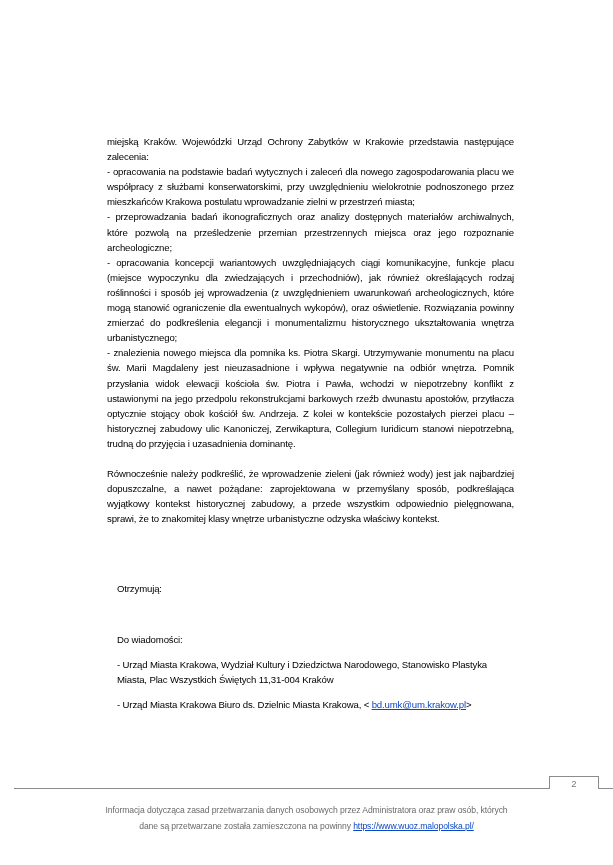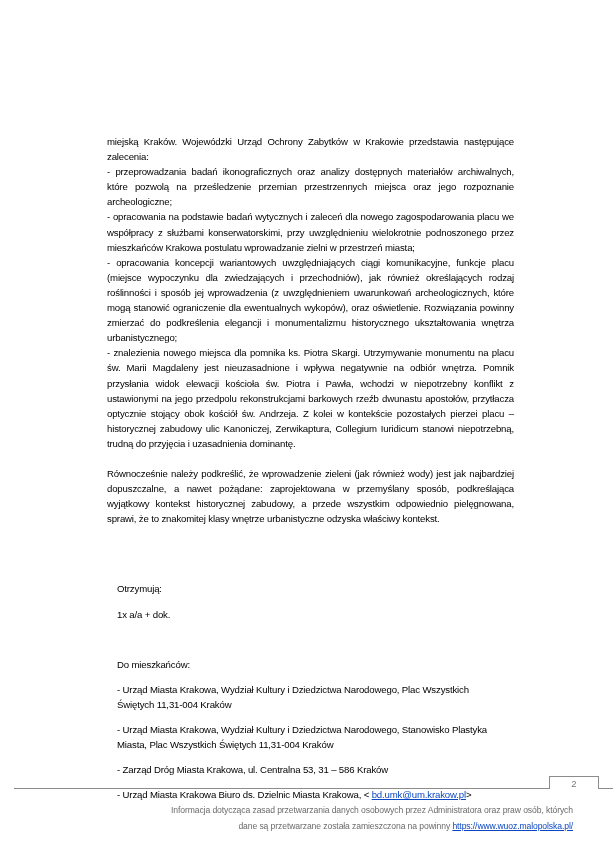--- a/index.html
+++ b/index.html
@@ -70,51 +70,48 @@
     top: 788px;
     width: 47px;
     height: 2px;
     background: #ffffff;
   }
   .footer-note {
     position: absolute;
     left: 40px;
     width: 533px;
     top: 802px;
-    text-align: right;
+    text-align: center;
     font-size: 8.6px;
     line-height: 16px;
     color: #6b6b6b;
     letter-spacing: -0.1px;
   }
   .footer-note a.link {
     color: #0b47c2;
   }
 </style>
 </head>
 <body>
 
 <div class="page-body">
   <p class="para">miejską Kraków. Wojewódzki Urząd Ochrony Zabytków w Krakowie przedstawia następujące zalecenia:</p>
+  <p class="para">- opracowania na podstawie badań wytycznych i zaleceń dla nowego zagospodarowania placu we współpracy z służbami konserwatorskimi, przy uwzględnieniu wielokrotnie podnoszonego przez mieszkańców Krakowa postulatu wprowadzanie zielni w przestrzeń miasta;</p>
   <p class="para">- przeprowadzania badań ikonograficznych oraz analizy dostępnych materiałów archiwalnych, które pozwolą na prześledzenie przemian przestrzennych miejsca oraz jego rozpoznanie archeologiczne;</p>
-  <p class="para">- opracowania na podstawie badań wytycznych i zaleceń dla nowego zagospodarowania placu we współpracy z służbami konserwatorskimi, przy uwzględnieniu wielokrotnie podnoszonego przez mieszkańców Krakowa postulatu wprowadzanie zielni w przestrzeń miasta;</p>
   <p class="para"> - opracowania koncepcji wariantowych uwzględniających ciągi komunikacyjne, funkcje placu (miejsce wypoczynku dla zwiedzających i przechodniów), jak również określających rodzaj roślinności i sposób jej wprowadzenia (z uwzględnieniem uwarunkowań archeologicznych, które mogą stanowić ograniczenie dla ewentualnych wykopów), oraz oświetlenie. Rozwiązania powinny zmierzać do podkreślenia elegancji i monumentalizmu historycznego ukształtowania wnętrza urbanistycznego;</p>
   <p class="para">- znalezienia nowego miejsca dla pomnika ks. Piotra Skargi. Utrzymywanie monumentu na placu św. Marii Magdaleny jest nieuzasadnione i wpływa negatywnie na odbiór wnętrza. Pomnik przysłania widok elewacji kościoła św. Piotra i Pawła, wchodzi w niepotrzebny konflikt z ustawionymi na jego przedpolu rekonstrukcjami barkowych rzeźb dwunastu apostołów, przytłacza optycznie stojący obok kościół św. Andrzeja. Z kolei w kontekście pozostałych pierzei placu – historycznej zabudowy ulic Kanoniczej, Zerwikaptura, Collegium Iuridicum stanowi niepotrzebną, trudną do przyjęcia i uzasadnienia dominantę.</p>
   <div class="para-gap"></div>
   <p class="para">Równocześnie należy podkreślić, że wprowadzenie zieleni (jak również wody) jest jak najbardziej dopuszczalne, a nawet pożądane: zaprojektowana w przemyślany sposób, podkreślająca wyjątkowy kontekst historycznej zabudowy, a przede wszystkim odpowiednio pielęgnowana, sprawi, że to znakomitej klasy wnętrze urbanistyczne odzyska właściwy kontekst.</p>
   <div class="para-gap-large"></div>
 
   <p class="list-line">Otrzymują:</p>
-  <p class="list-line">1x a/a + dok.</p>
   <div class="para-gap"></div>
 
-  <p class="list-line">Do mieszkańców:</p>
-  <p class="list-line">- Urząd Miasta Krakowa, Wydział Kultury i Dziedzictwa Narodowego, Plac Wszystkich Świętych 11,31-004 Kraków</p>
+  <p class="list-line">Do wiadomości:</p>
   <p class="list-line">- Urząd Miasta Krakowa, Wydział Kultury i Dziedzictwa Narodowego, Stanowisko Plastyka Miasta, Plac Wszystkich Świętych 11,31-004 Kraków</p>
-  <p class="list-line">- Zarząd Dróg Miasta Krakowa, ul. Centralna 53, 31 – 586 Kraków</p>
   <p class="list-line"><span> - Urząd Miasta Krakowa Biuro ds. Dzielnic Miasta Krakowa, &lt; </span><a class="link" href="#">bd.umk@um.krakow.pl</a><span>&gt;</span></p>
 </div>
 
 <div class="footer-rule"></div>
 <div class="page-tab">2</div>
 <div class="page-tab-cover"></div>
 
 <div class="footer-note">
   <div>Informacja dotycząca zasad przetwarzania danych osobowych przez Administratora oraz praw osób, których</div>
   <div><span>dane są przetwarzane została zamieszczona na powinny </span><a class="link" href="#">https://www.wuoz.malopolska.pl/</a></div>

